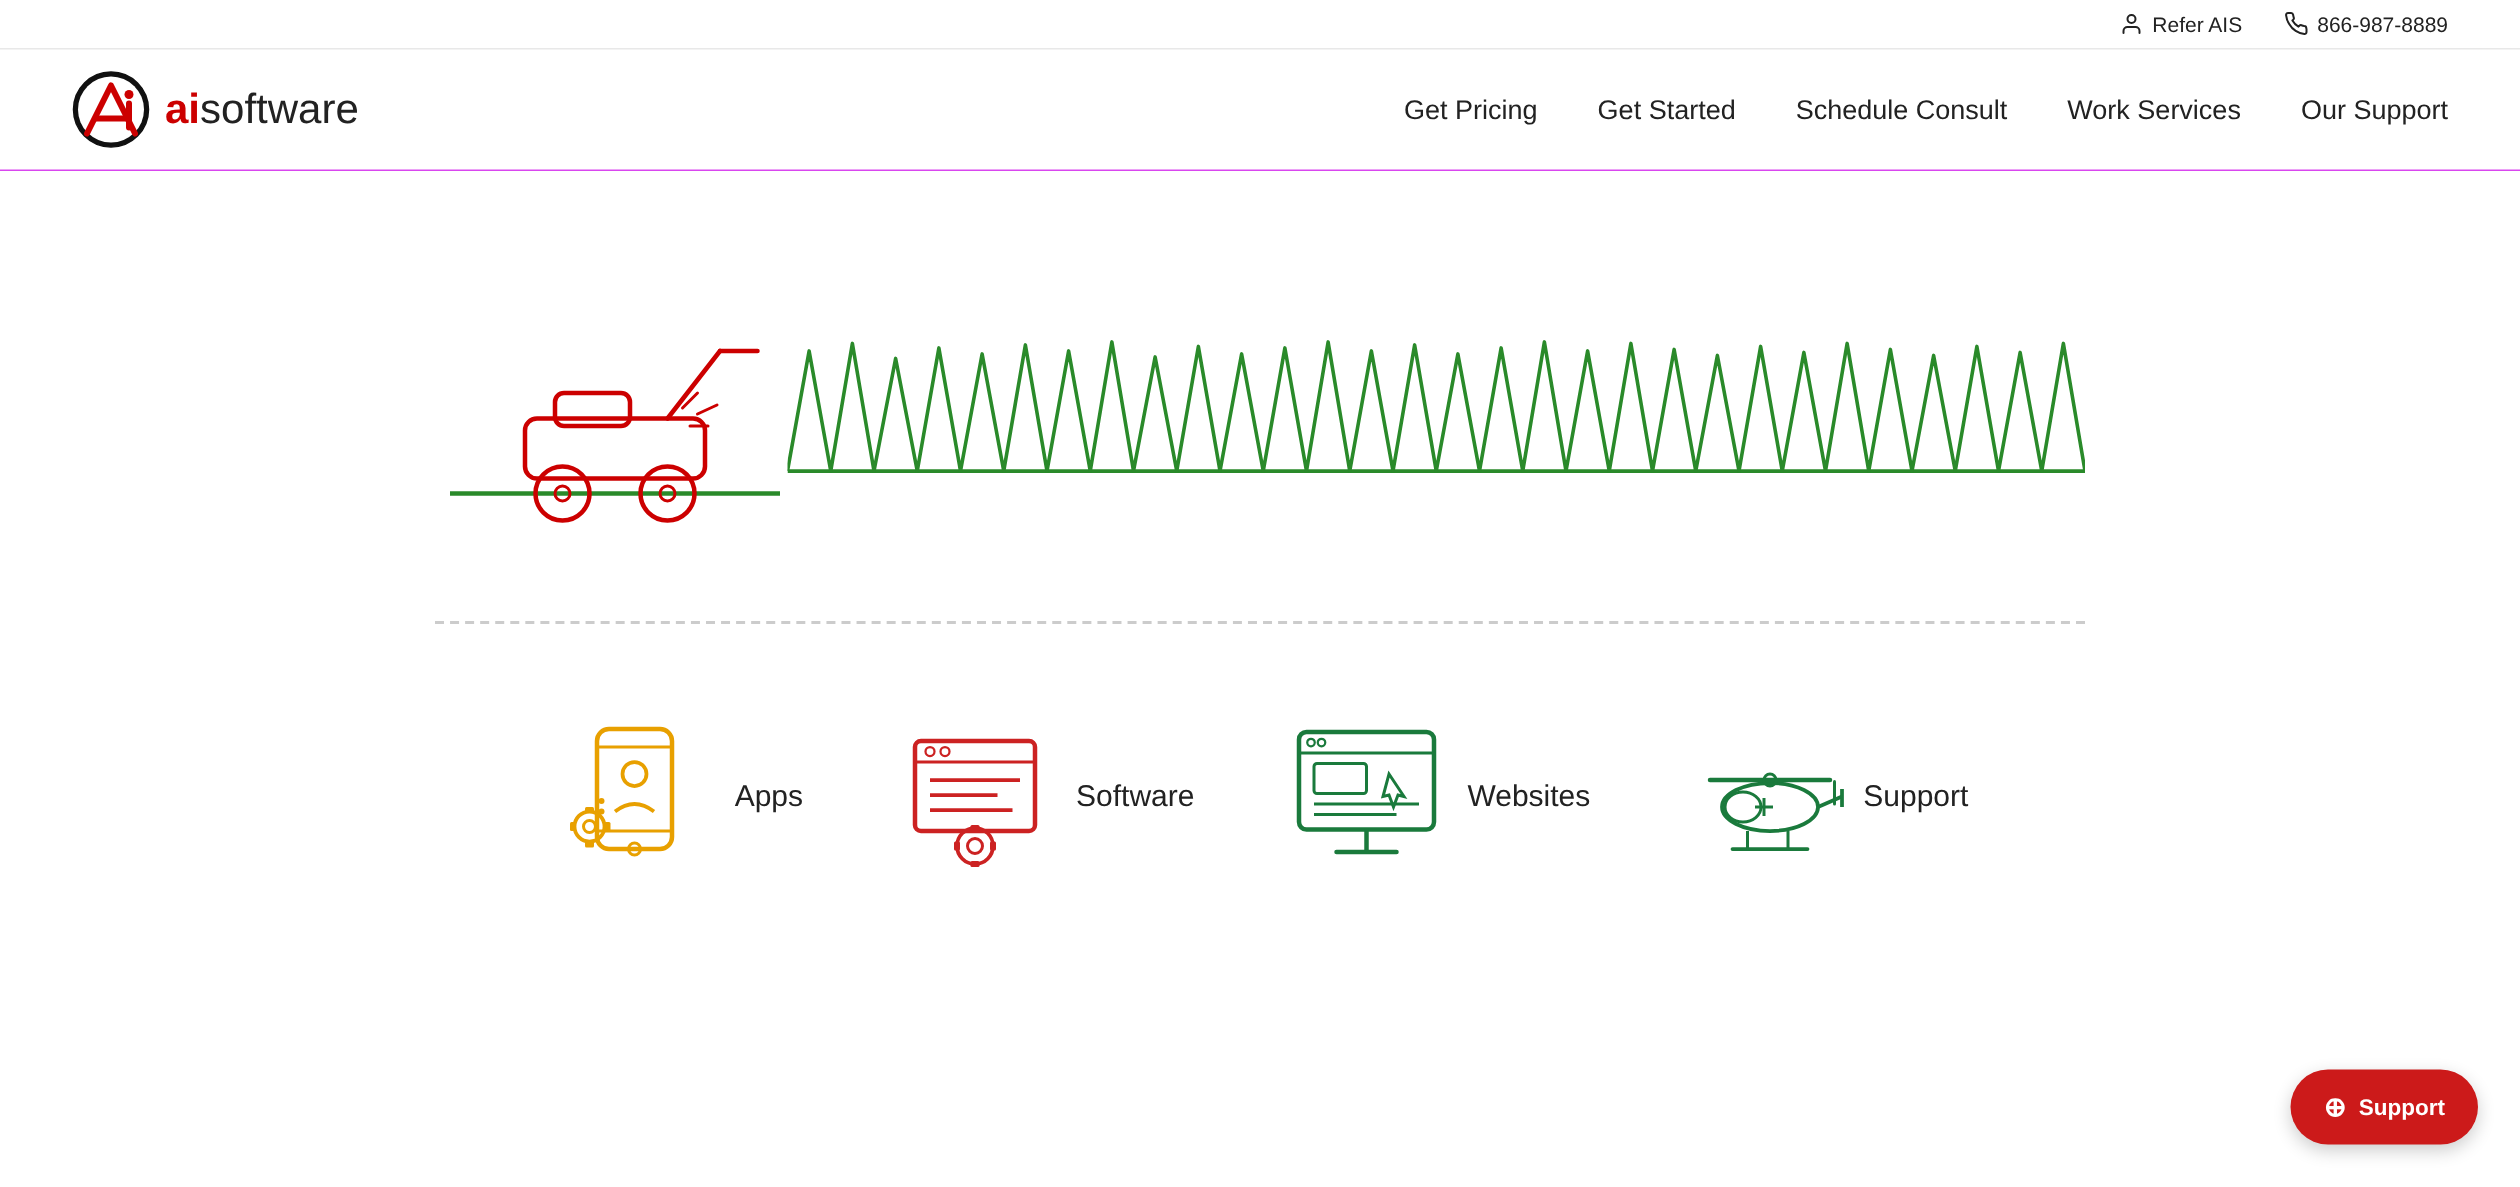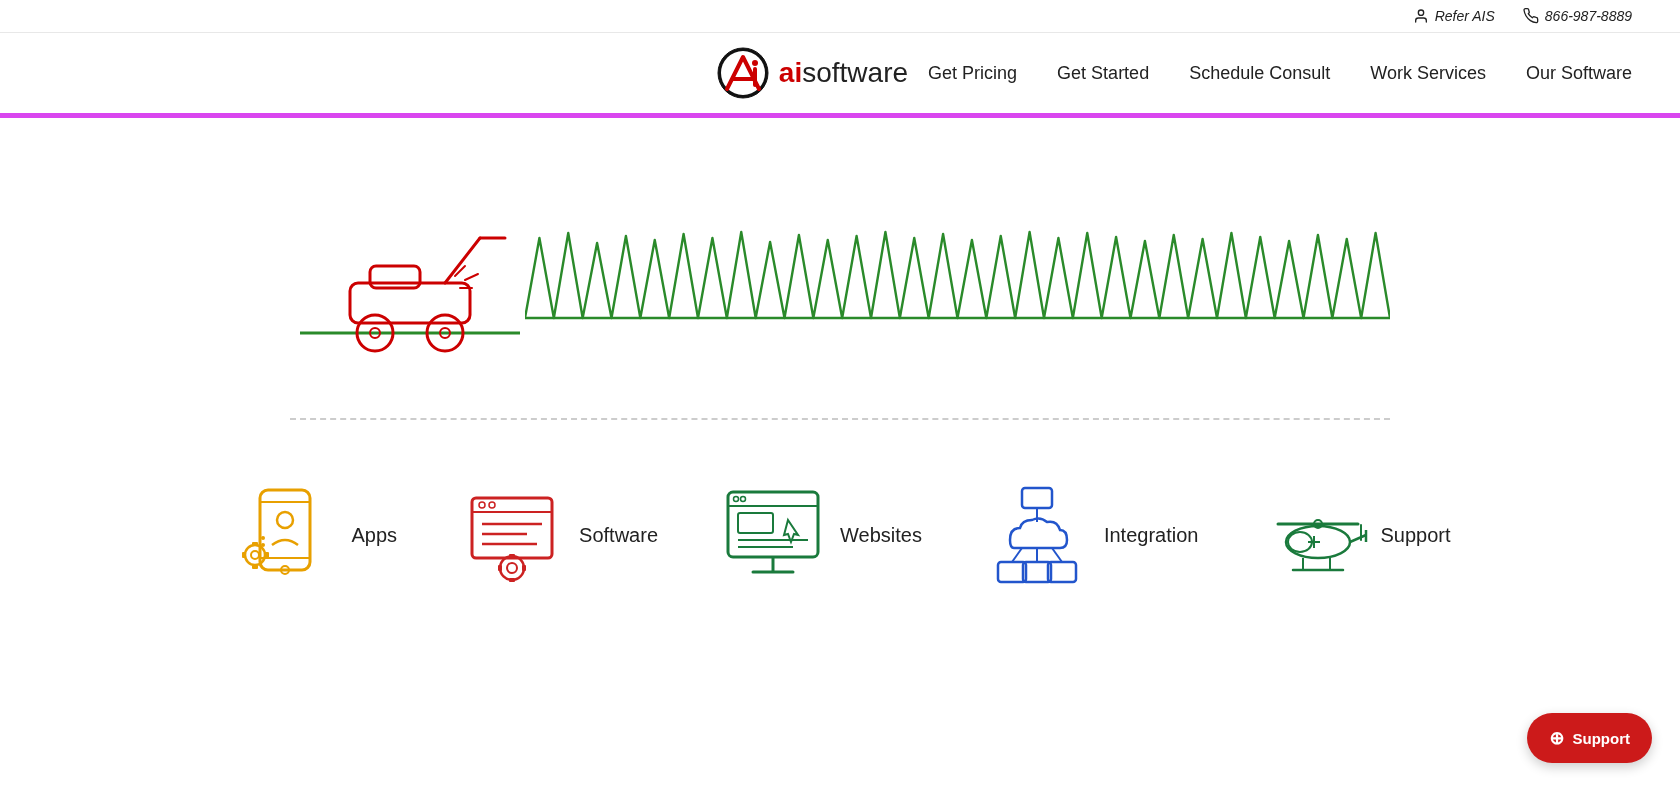--- a/index.html
+++ b/index.html
@@ -7,38 +7,37 @@
 
     
     .top-bar {
       display: flex;
       justify-content: flex-end;
       align-items: center;
       gap: 28px;
       padding: 8px 48px;
       border-bottom: 1px solid #e8e8e8;
       font-size: 14px;
-      font-style: italic;
     }
     .top-bar-item {
       display: flex;
       align-items: center;
       gap: 6px;
       cursor: pointer;
       color: #222;
       text-decoration: none;
     }
 
     
     .header {
       display: flex;
       align-items: center;
-      justify-content: flex-end;
+      justify-content: space-between;
       padding: 14px 48px;
-      border-bottom: 5px solid #d946ef;
+      border-bottom: 1px solid #d946ef;
     }
     .logo {
       display: flex;
       align-items: center;
       gap: 10px;
       text-decoration: none;
     }
     .logo-icon {
       width: 52px;
       height: 52px;
@@ -178,21 +177,21 @@
     </svg>
     <span class="logo-text">
       <span style="color:#cc0000;font-weight:700;">ai</span>software
     </span>
   </a>
   <nav>
     <a>Get Pricing</a>
     <a>Get Started</a>
     <a>Schedule Consult</a>
     <a>Work Services</a>
-    <a>Our Software</a>
+    <a>Our Support</a>
   </nav>
 </header>
 
 <section class="hero">
   <div class="mower-container">
 
     <svg class="mower-svg" width="240" height="180" viewBox="0 0 240 180" fill="none" xmlns="http://www.w3.org/2000/svg">
 
       <line x1="10" y1="145" x2="230" y2="145" stroke="#2a8a2a" stroke-width="3"></line>
 
@@ -288,37 +287,20 @@
 
       <line x1="55" y1="77" x2="55" y2="92" stroke="#1a7a3c" stroke-width="3"></line>
       <line x1="35" y1="92" x2="75" y2="92" stroke="#1a7a3c" stroke-width="3" stroke-linecap="round"></line>
 
       <circle cx="18" cy="19" r="2.5" stroke="#1a7a3c" stroke-width="1.5" fill="none"></circle>
       <circle cx="25" cy="19" r="2.5" stroke="#1a7a3c" stroke-width="1.5" fill="none"></circle>
     </svg>
     <span class="service-label">Websites</span>
   </div>
 
-  <div class="service-item">
-    <svg class="service-icon" viewBox="0 0 110 110" fill="none" xmlns="http://www.w3.org/2000/svg">
-
-      <rect x="40" y="8" width="30" height="20" rx="3" stroke="#2255cc" stroke-width="2.5" fill="none"></rect>
-      <line x1="55" y1="28" x2="55" y2="42" stroke="#2255cc" stroke-width="2"></line>
-
-      <path d="M28 60 Q28 48 38 48 Q40 40 50 40 Q58 36 65 42 Q75 40 78 50 Q85 50 85 60 Q85 68 78 68 L32 68 Q28 68 28 60Z" stroke="#2255cc" stroke-width="2.5" fill="none"></path>
-      <line x1="40" y1="68" x2="30" y2="82" stroke="#2255cc" stroke-width="2"></line>
-      <line x1="55" y1="68" x2="55" y2="82" stroke="#2255cc" stroke-width="2"></line>
-      <line x1="70" y1="68" x2="80" y2="82" stroke="#2255cc" stroke-width="2"></line>
-
-      <rect x="16" y="82" width="28" height="20" rx="3" stroke="#2255cc" stroke-width="2.5" fill="none"></rect>
-      <rect x="41" y="82" width="28" height="20" rx="3" stroke="#2255cc" stroke-width="2.5" fill="none"></rect>
-      <rect x="66" y="82" width="28" height="20" rx="3" stroke="#2255cc" stroke-width="2.5" fill="none"></rect>
-    </svg>
-    <span class="service-label">Integration</span>
-  </div>
 
   <div class="service-item">
     <svg class="service-icon" viewBox="0 0 110 110" fill="none" xmlns="http://www.w3.org/2000/svg">
 
       <ellipse cx="60" cy="62" rx="32" ry="16" stroke="#1a7a3c" stroke-width="2.5" fill="none"></ellipse>
 
       <line x1="92" y1="62" x2="108" y2="55" stroke="#1a7a3c" stroke-width="2.5"></line>
       <line x1="108" y1="50" x2="108" y2="62" stroke="#1a7a3c" stroke-width="2.5"></line>
 
       <ellipse cx="42" cy="62" rx="12" ry="10" stroke="#1a7a3c" stroke-width="2" fill="none"></ellipse>

